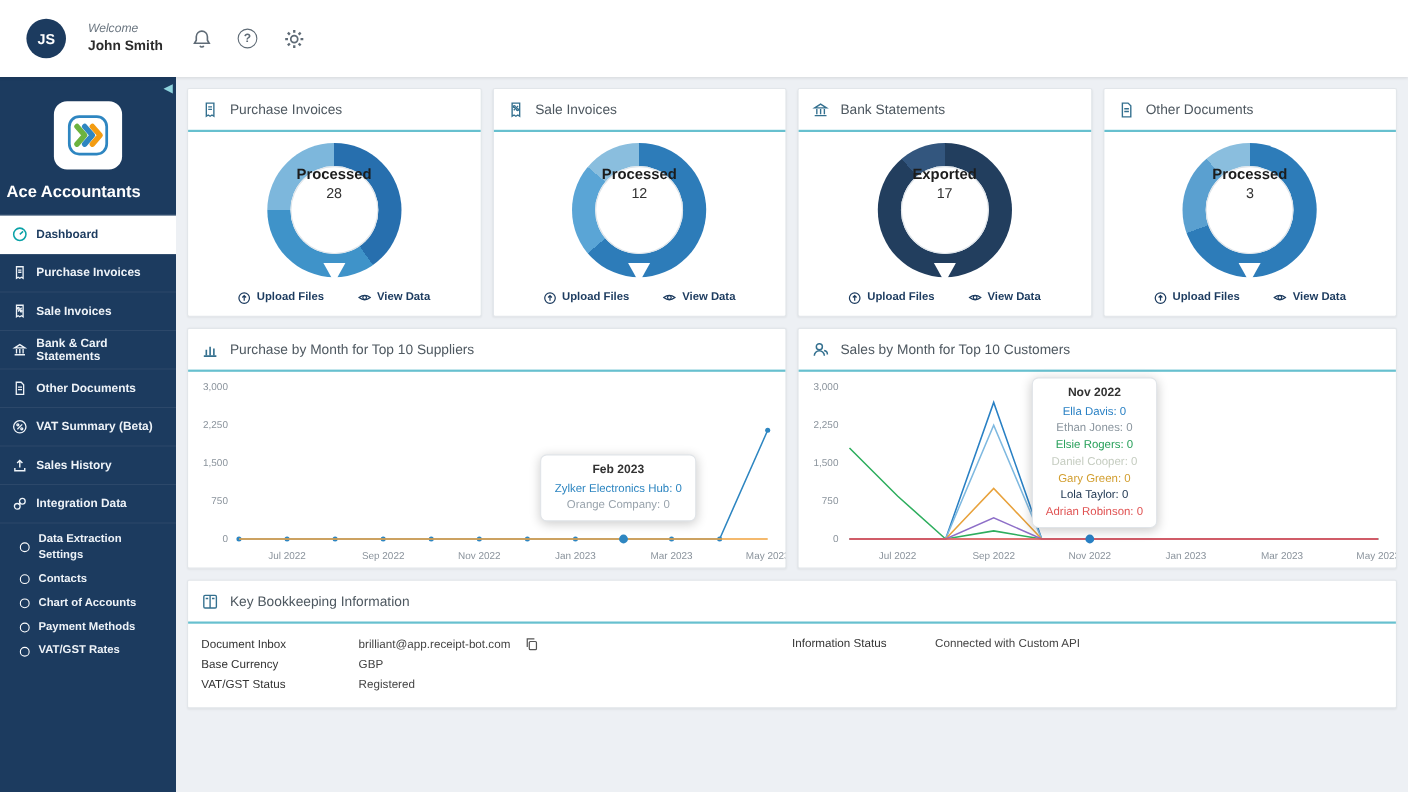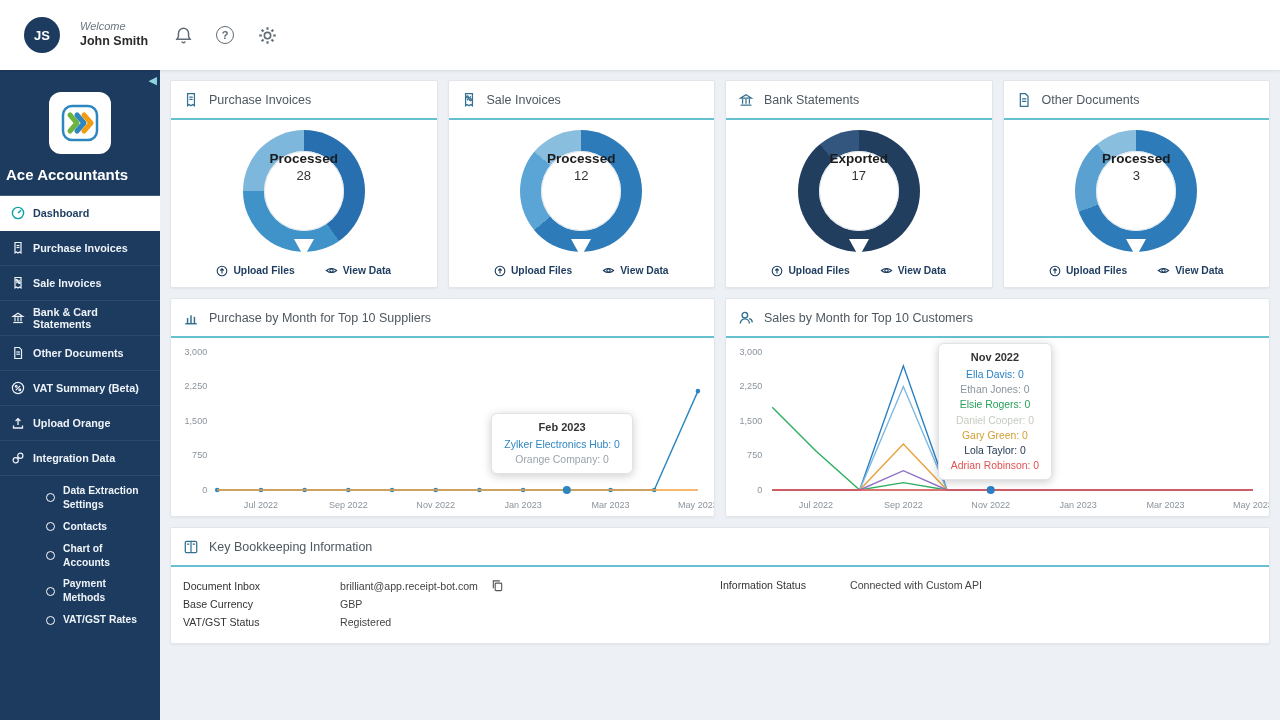--- a/index.html
+++ b/index.html
@@ -52,21 +52,21 @@
   .menu { }
   .menu-item {
     display:flex; align-items:center; gap:8px; padding:0 10px; height:35px;
     font-size:10.8px; font-weight:bold; cursor:pointer; color:#eef3f8;
     border-bottom:1px solid rgba(255,255,255,.07);
   }
   .menu-item .mi-icon { width:15px; height:15px; flex:none; display:flex; align-items:center; justify-content:center; }
   .menu-item.active { background:#fff; color:#1c3b5f; }
   .menu-item.active .mi-icon { color:#0aa2a7; }
   .menu-item .mi-icon svg { stroke:currentColor; }
-  .submenu { padding:4px 0 6px 0;margin-left:28px; }
+  .submenu { padding:4px 0 6px 0; }
   .sub-item {
     display:flex; align-items:center; gap:8px; padding:4px 10px 4px 18px;
     font-size:10.3px; font-weight:bold; color:#eef3f8; cursor:pointer; line-height:1.35;
   }
   .sub-bullet { width:9px; height:9px; border:1.5px solid #fff; border-radius:50%; flex:none; }
   
   .content { flex:1; padding:10px; overflow:hidden; }
   .card {
     background:#fff; border:1px solid #e2e6ea; border-radius:2px;
     box-shadow:0 1px 2px rgba(0,0,0,.05);
@@ -108,21 +108,21 @@
     box-shadow:0 2px 10px rgba(0,0,0,.20); padding:6px 12px; text-align:center;
     font-size:10.4px; line-height:1.45; white-space:nowrap; z-index:2;
   }
   .chart-tooltip .tt-title { font-size:11px; font-weight:bold; color:#333; margin-bottom:1px; }
   .tooltip-0 { left:59%; top:42%; }
   .tooltip-1 { left:39%; top:3%; }
   
   .kb-card { margin-top:10px; }
   .kb-body { display:grid; grid-template-columns:1fr 1fr; padding:9px 12px 12px 12px; }
   .kb-row { display:flex; align-items:center; font-size:10.6px; padding:3px 0; color:#333; }
-  .kb-col-left .kb-label { width:157px; flex:none; }
+  .kb-col-left .kb-label { width:143px; flex:none; }
   .kb-col-right .kb-label { width:130px; flex:none; }
   .kb-value { color:#444; display:flex; align-items:center; gap:7px; }
   .copy-btn { cursor:pointer; display:inline-flex; color:#555; margin-left:6px; }
 </style>
 </head>
 <body>
 
 <header class="topbar">
   <div class="topbar-right">
     <div class="avatar">JS</div>
@@ -234,21 +234,21 @@
         </span>
         <span>VAT Summary (Beta)</span>
       </div>
       <div class="menu-item">
         <span class="mi-icon">
           <svg width="14" height="14" viewBox="0 0 14 14" fill="none" stroke-width="1.3">
               <path d="M7 9 V2.8 M4.6 5 L7 2.6 L9.4 5"></path>
               <path d="M2.5 9.5 v2.5 h9 v-2.5"></path>
             </svg>
         </span>
-        <span>Upload Orange</span>
+        <span>Sales History</span>
       </div>
       <div class="menu-item">
         <span class="mi-icon">
           <svg width="14" height="14" viewBox="0 0 14 14" fill="none" stroke-width="1.2">
               <circle cx="4.7" cy="9.3" r="2.6"></circle>
               <circle cx="9.3" cy="4.7" r="2.6"></circle>
               <line x1="6" y1="8" x2="8" y2="6"></line>
             </svg>
         </span>
         <span>Integration Data</span>

